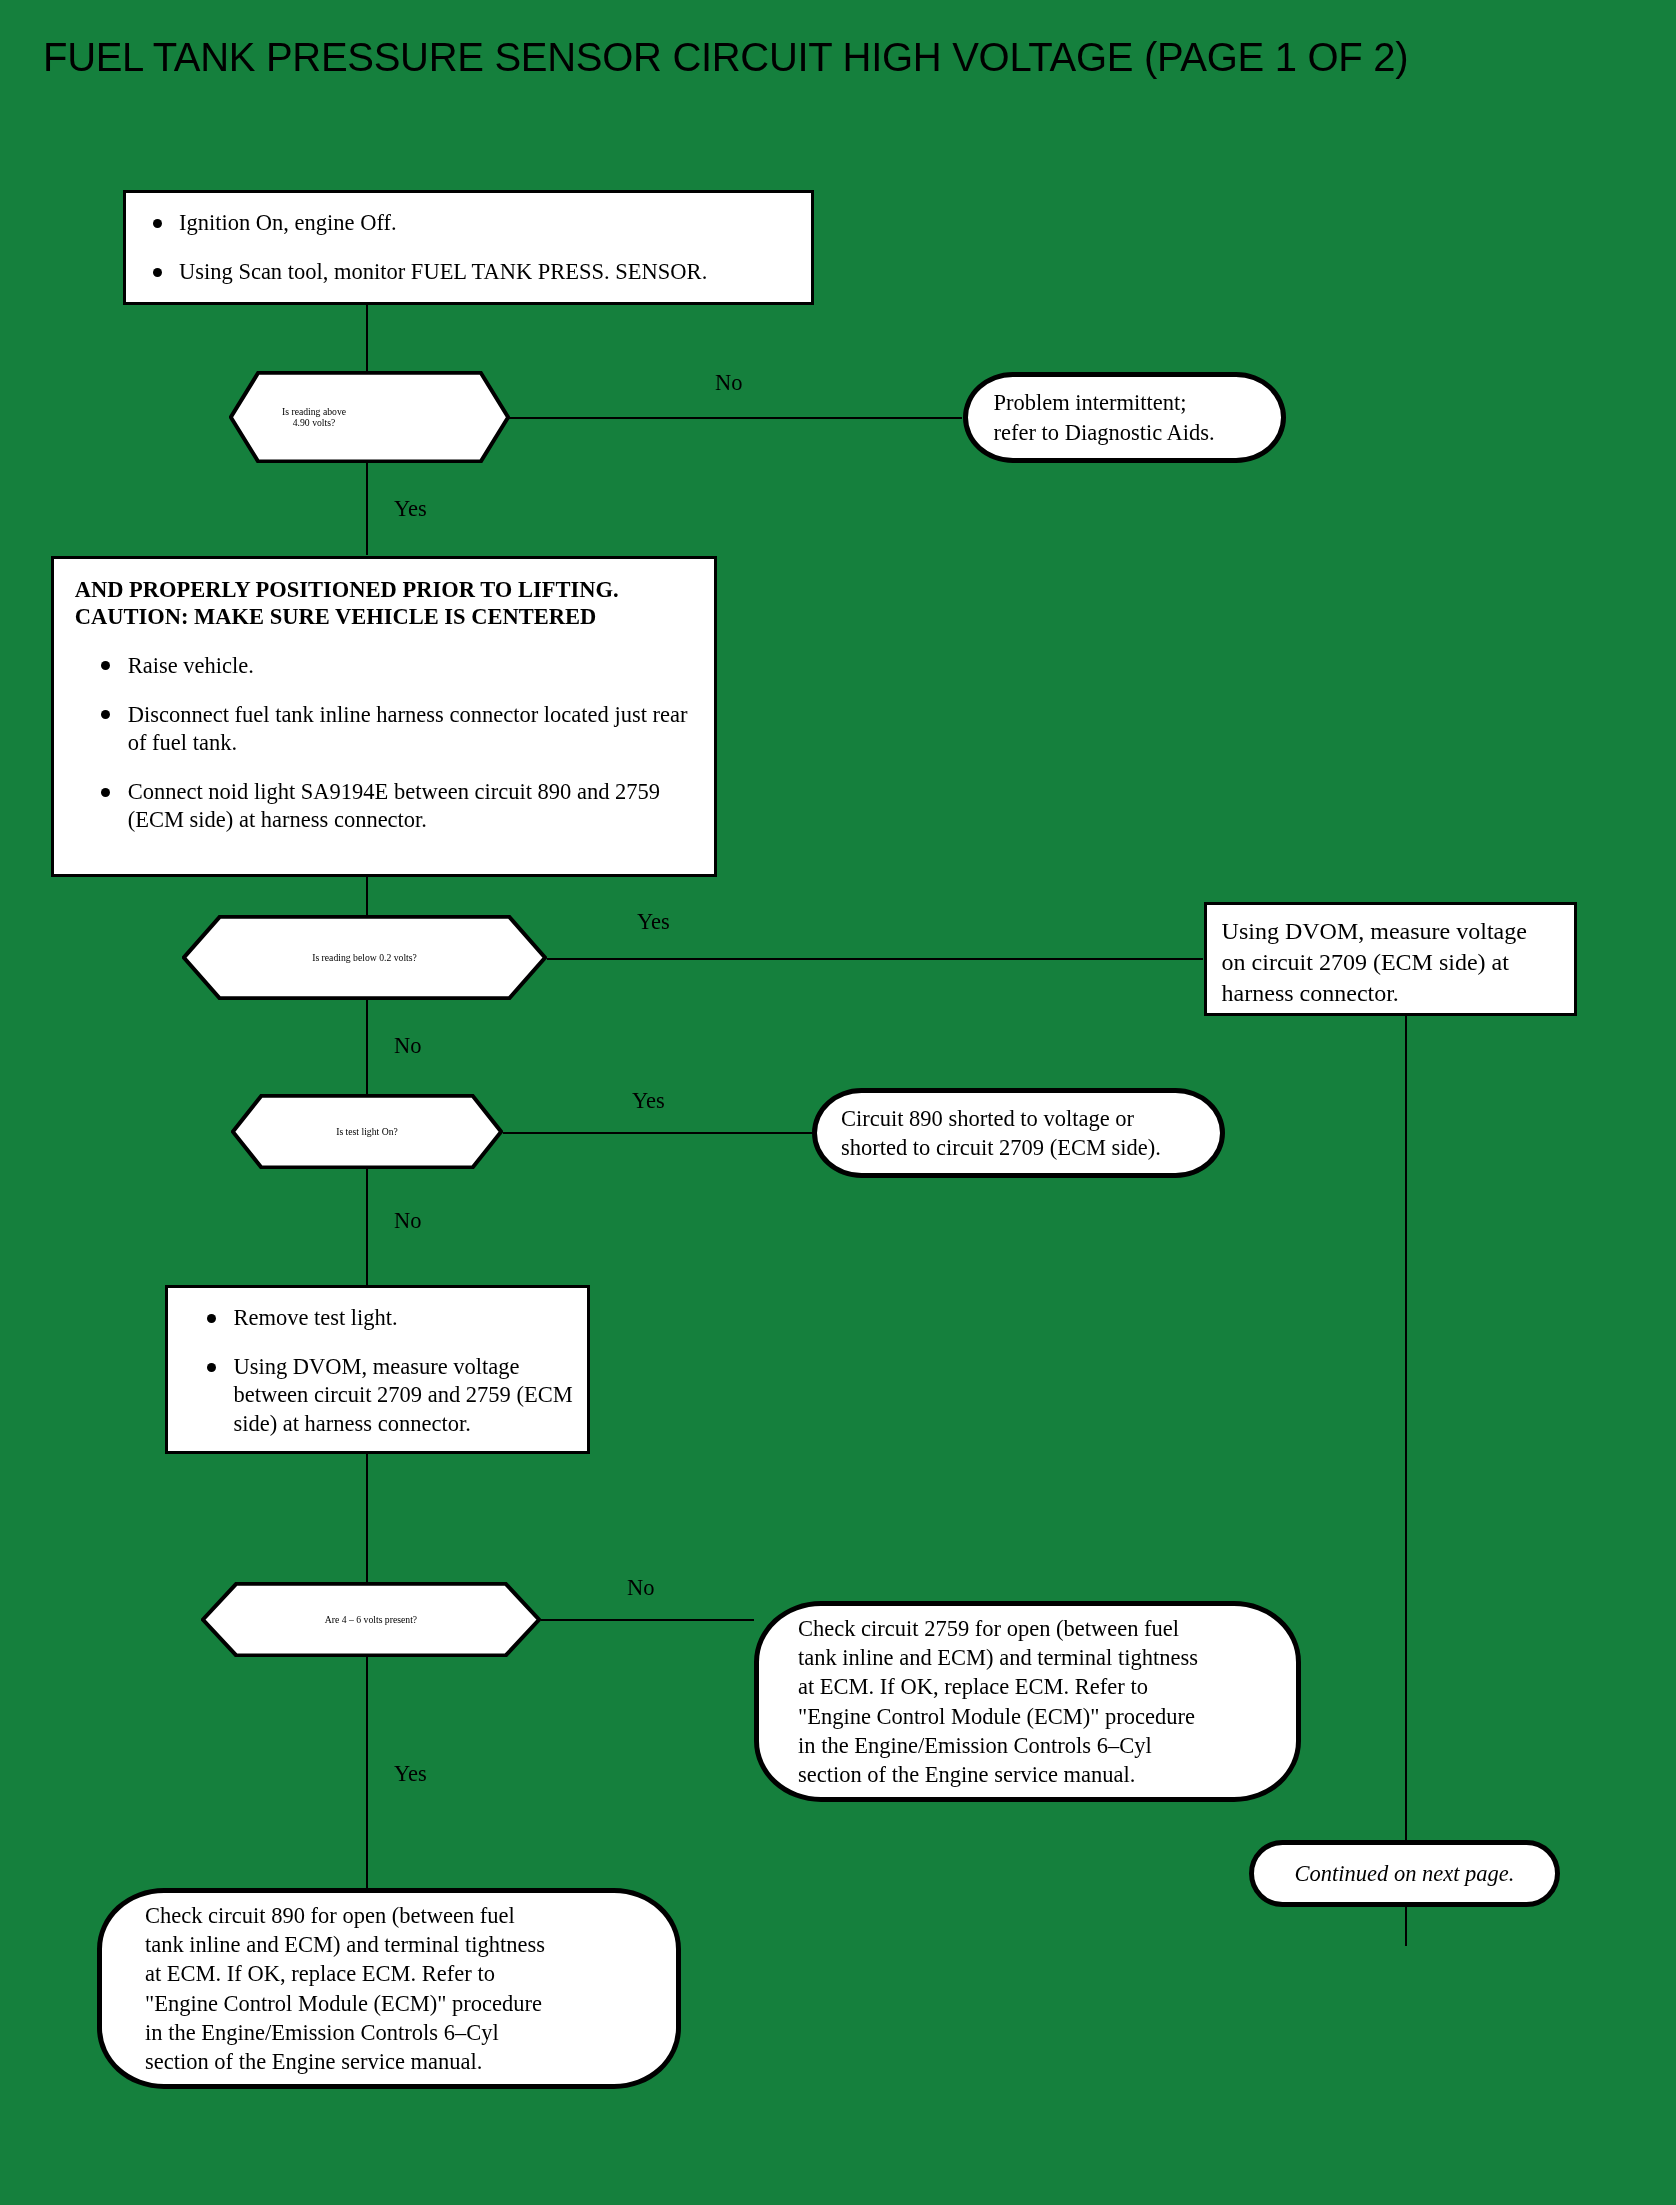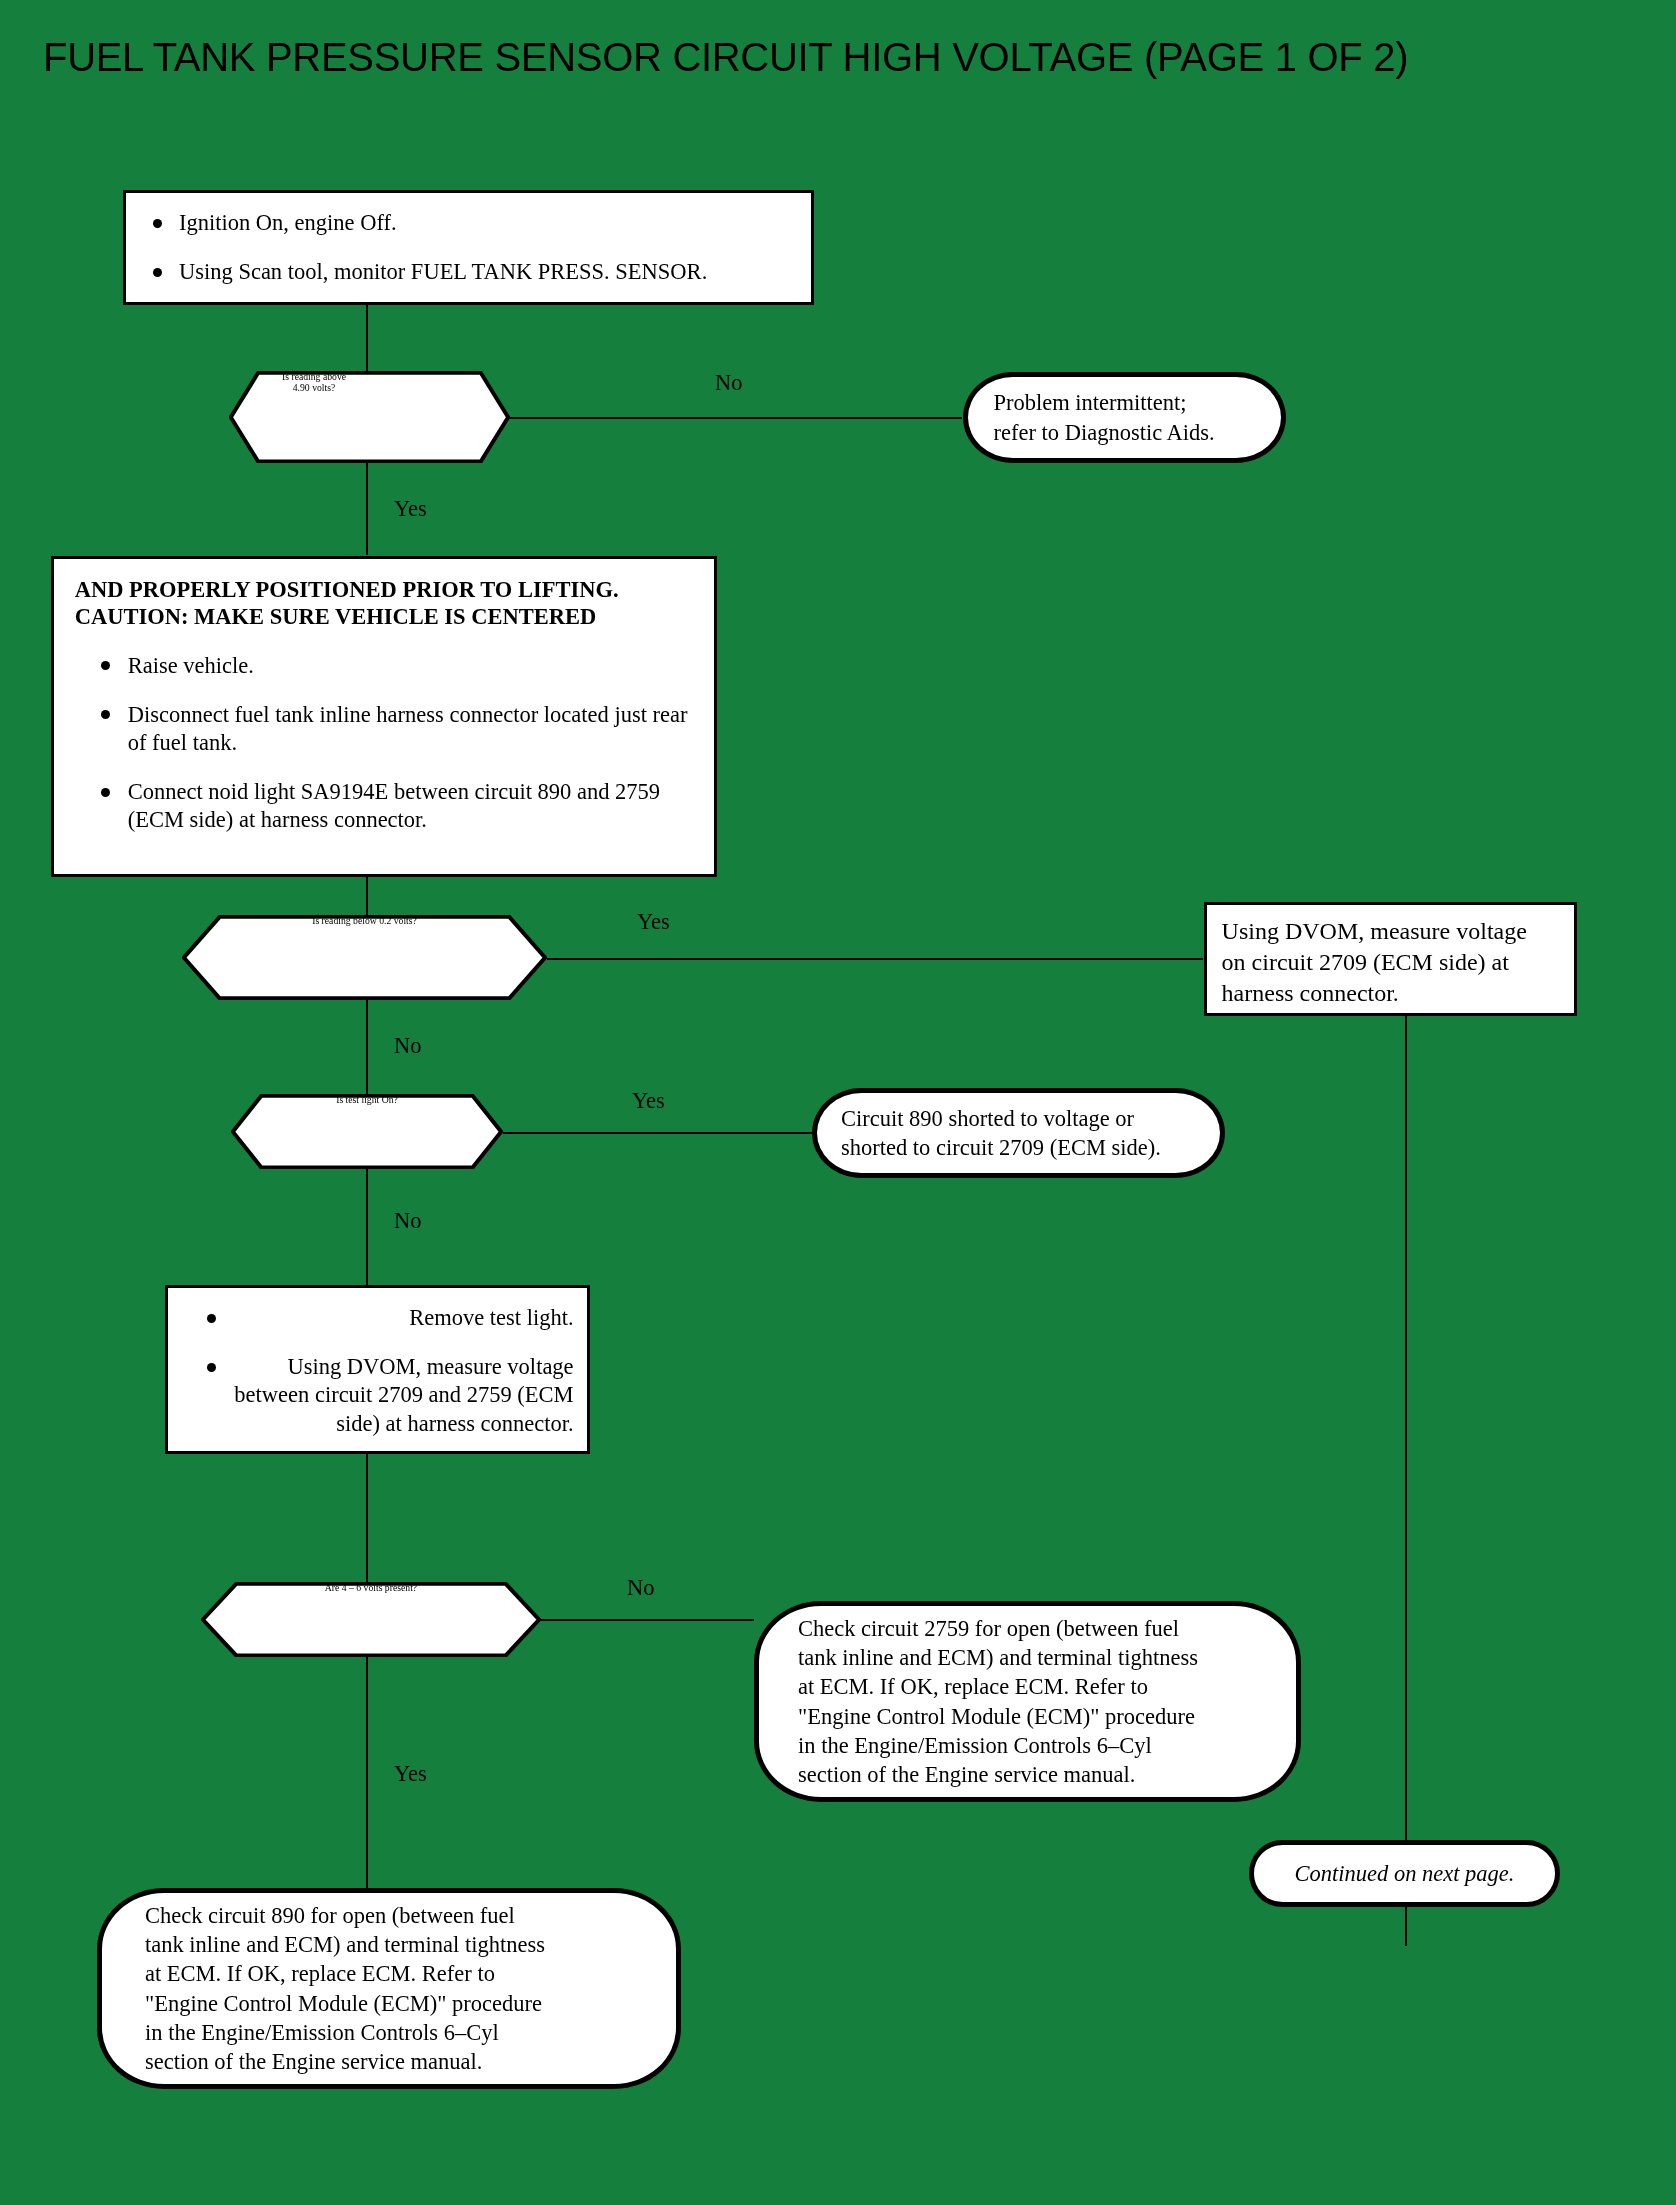--- a/index.html
+++ b/index.html
@@ -51,21 +51,21 @@
     box-sizing: border-box;
   }
   .hex .hex-shape {
     position: absolute;
     inset: 0;
   }
   .hex .hex-label {
     position: absolute;
     inset: 0;
     display: flex;
-    align-items: flex-start;
+    align-items: center;
     justify-content: center;
     text-align: center;
     line-height: 1.18;
     font-family: Liberation Serif, serif;
   }
   .hex .hex-label.left-align {
     justify-content: flex-start;
     padding-left: 53px;
   }
 
@@ -245,21 +245,21 @@
   <div class="node stadium" style="left:812px; top:1088px; width:413px; height:90px;">
     <div class="flowtext" style="left:0;top:0;right:0;bottom:0;padding-left:24px;">
       <div>
         <div>Circuit 890 shorted to voltage or</div>
         <div>shorted to circuit 2709 (ECM side).</div>
       </div>
     </div>
   </div>
 
   <div class="node rect" style="left:165px; top:1285px; width:425px; height:169px; padding:16px 13.4px;">
-    <ul class="bullets" style="padding-left:17px;text-align:right;">
+    <ul class="bullets" style="padding-left:17px;">
       <li>Remove test light.</li>
       <li>Using DVOM, measure voltage between circuit 2709 and 2759 (ECM side) at harness connector.</li>
     </ul>
   </div>
 
   <div class="hex" style="left:201px; top:1582px; width:340px; height:75px;">
     <svg class="hex-shape" viewBox="0 0 560 124" preserveAspectRatio="none">
       <polygon points="58,3 502,3 557,62 502,121 58,121 3,62" fill="#ffffff" stroke="#000000" stroke-width="4" vector-effect="non-scaling-stroke"></polygon>
     </svg>
     <div class="hex-label">

